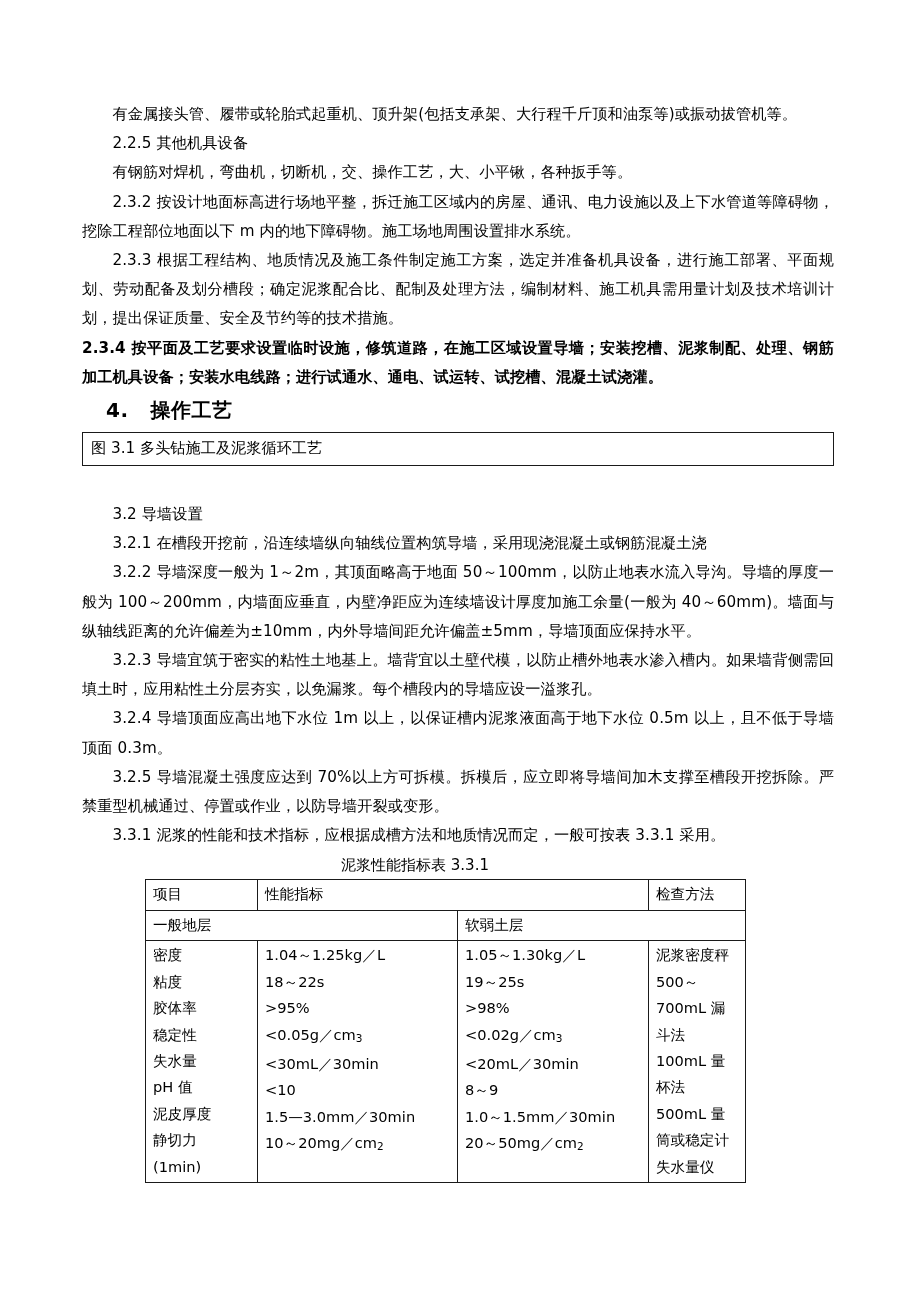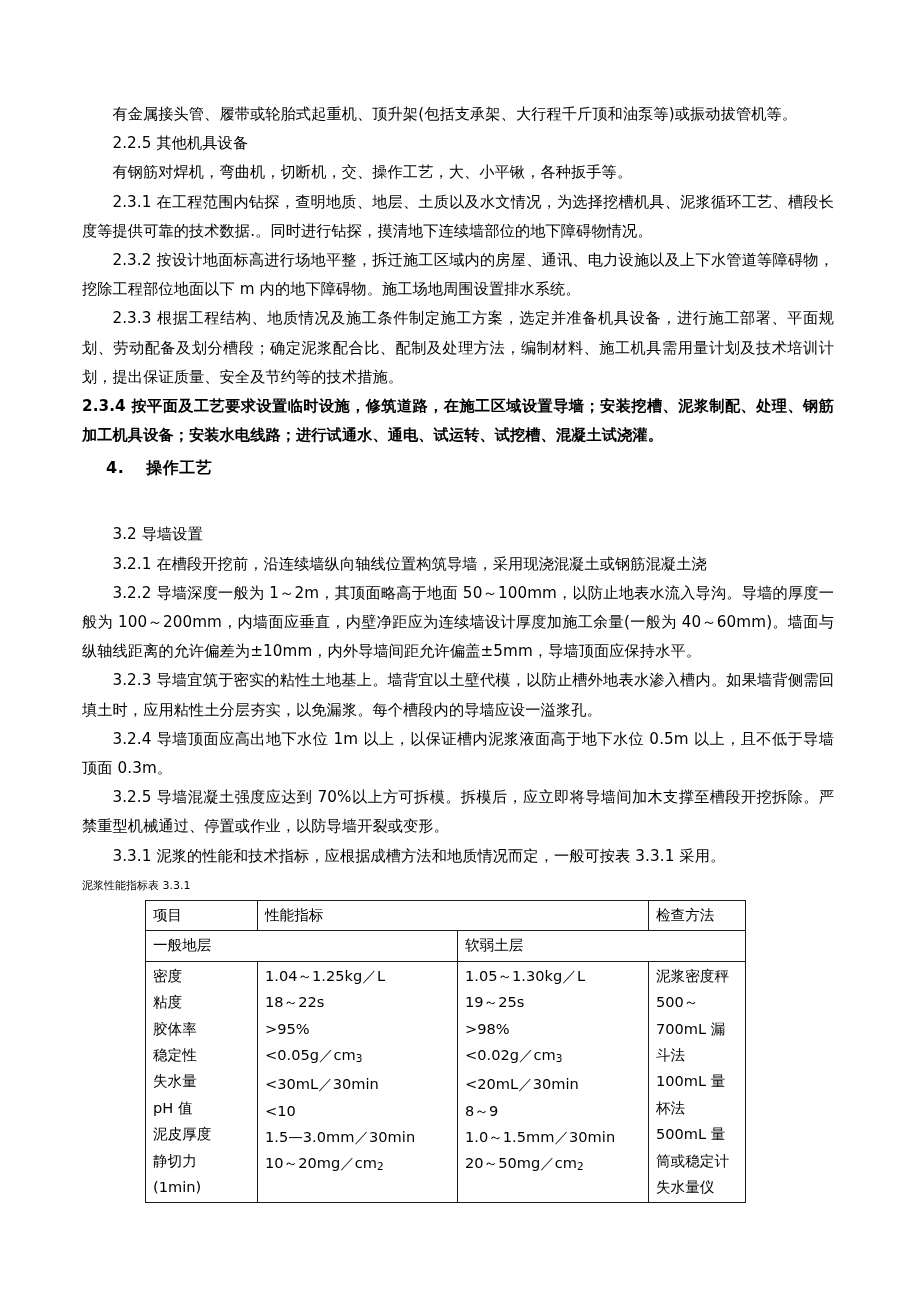--- a/index.html
+++ b/index.html
@@ -35,21 +35,21 @@
     line-height: 29.2px;
     text-align: justify;
     text-justify: inter-ideograph;
     letter-spacing: 0.1px;
   }
   p.indent { text-indent: 2em; }
   p.noindent { text-indent: 0; font-weight: bold; }
 
   h2.section-heading {
     margin: 0;
-    font-size: 16px;
+    font-size: 20px;
     line-height: 36px;
     font-weight: bold;
     text-indent: 0;
     padding-left: 24px;
     letter-spacing: 0.5px;
   }
   h2.section-heading .num { margin-right: 22px; }
 
   .figure-box {
     box-sizing: border-box;
@@ -57,21 +57,22 @@
     border: 1.4px solid #1a1a1a;
     margin: 4px 0 0 0;
     padding: 3px 8px 5px 8px;
     font-size: 15.2px;
     line-height: 24px;
     min-height: 28px;
   }
   .figure-gap { height: 34px; }
 
   .table-caption {
-    font-size: 11px;
+    text-align: center;
+    font-size: 15px;
     line-height: 26px;
     margin: 2px 0 1px 0;
     padding-right: 86px;
   }
 
   table.spec {
     border-collapse: collapse;
     table-layout: fixed;
     width: 600px;
     margin: 0 0 0 63px;
@@ -94,30 +95,32 @@
 </style>
 </head>
 <body>
 
 <div class="page">
   <div class="content">
 
     <p class="para indent">有金属接头管、履带或轮胎式起重机、顶升架(包括支承架、大行程千斤顶和油泵等)或振动拔管机等。</p>
     <p class="para indent">2.2.5 其他机具设备</p>
     <p class="para indent">有钢筋对焊机，弯曲机，切断机，交、操作工艺，大、小平锹，各种扳手等。</p>
-    <p class="para indent">2.3.1 在工程范围内钻探，查明地质、地层、土质以及水文情况，为选择挖槽机具、泥浆循环工艺、槽段长度等提供可靠的技术数据.。同时进行钻探，摸清地下连续墙部位的地下障碍物情况。</p>
     <p class="para indent">2.3.2 按设计地面标高进行场地平整，拆迁施工区域内的房屋、通讯、电力设施以及上下水管道等障碍物，挖除工程部位地面以下 m 内的地下障碍物。施工场地周围设置排水系统。</p>
     <p class="para indent">2.3.3 根据工程结构、地质情况及施工条件制定施工方案，选定并准备机具设备，进行施工部署、平面规划、劳动配备及划分槽段；确定泥浆配合比、配制及处理方法，编制材料、施工机具需用量计划及技术培训计划，提出保证质量、安全及节约等的技术措施。</p>
     <p class="para noindent">2.3.4 按平面及工艺要求设置临时设施，修筑道路，在施工区域设置导墙；安装挖槽、泥浆制配、处理、钢筋加工机具设备；安装水电线路；进行试通水、通电、试运转、试挖槽、混凝土试浇灌。</p>
 
     <h2 class="section-heading">
       <span class="num">4.</span><span>操作工艺</span>
     </h2>
 
 
+    <div class="figure-box">
+      <span>图 3.1 多头钻施工及泥浆循环工艺</span>
+    </div>
 
     <div class="figure-gap"></div>
 
     <p class="para indent">3.2 导墙设置</p>
     <p class="para indent">3.2.1 在槽段开挖前，沿连续墙纵向轴线位置构筑导墙，采用现浇混凝土或钢筋混凝土浇</p>
     <p class="para indent">3.2.2 导墙深度一般为 1～2m，其顶面略高于地面 50～100mm，以防止地表水流入导沟。导墙的厚度一般为 100～200mm，内墙面应垂直，内壁净距应为连续墙设计厚度加施工余量(一般为 40～60mm)。墙面与纵轴线距离的允许偏差为±10mm，内外导墙间距允许偏盖±5mm，导墙顶面应保持水平。</p>
     <p class="para indent">3.2.3 导墙宜筑于密实的粘性土地基上。墙背宜以土壁代模，以防止槽外地表水渗入槽内。如果墙背侧需回填土时，应用粘性土分层夯实，以免漏浆。每个槽段内的导墙应设一溢浆孔。</p>
     <p class="para indent">3.2.4 导墙顶面应高出地下水位 1m 以上，以保证槽内泥浆液面高于地下水位 0.5m 以上，且不低于导墙顶面 0.3m。</p>
     <p class="para indent">3.2.5 导墙混凝土强度应达到 70%以上方可拆模。拆模后，应立即将导墙间加木支撑至槽段开挖拆除。严禁重型机械通过、停置或作业，以防导墙开裂或变形。</p>
     <p class="para indent">3.3.1 泥浆的性能和技术指标，应根据成槽方法和地质情况而定，一般可按表 3.3.1 采用。</p>

